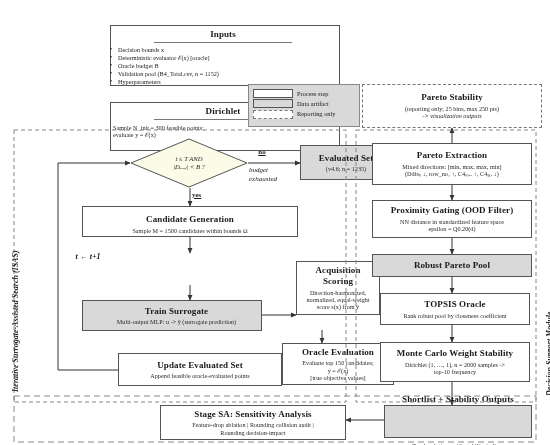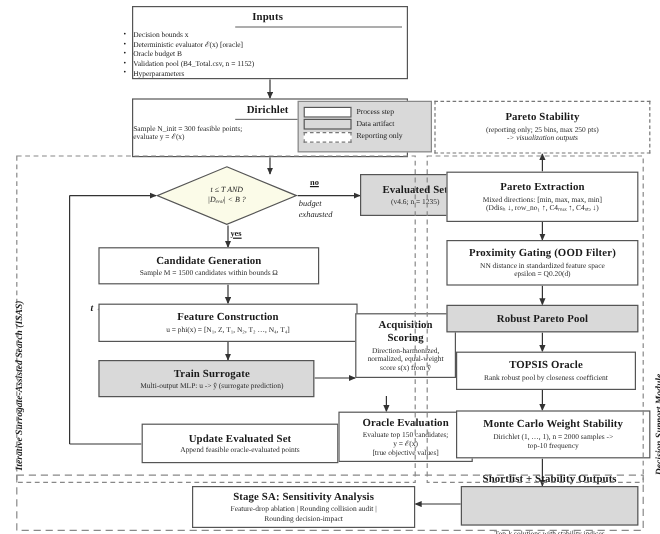--- a/index.html
+++ b/index.html
@@ -10,21 +10,21 @@
   .box{position:absolute;box-sizing:border-box;border:1px solid #555;background:#fff;
        display:flex;flex-direction:column;align-items:center;justify-content:center;
        text-align:center;padding:2px 3px;}
   .box .ttl{font-weight:bold;font-size:9px;line-height:11px;letter-spacing:.1px;}
   .box .sub{font-size:6.2px;line-height:7.4px;margin-top:1.5px;color:#2a2a2a;}
   .hr{width:62%;border-top:1px solid #777;margin:2px 0 2.5px 0;}
 
   .artifact{background:#d9d9d9;border:1px solid #555;}
   .report{background:#fff;border:1px dashed #777;}
 
-  .listbox{align-items:flex-end;justify-content:flex-start;padding:3px 4px 2px 0;}
+  .listbox{align-items:center;justify-content:flex-start;padding:3px 4px 2px 0;margin-top:20px;}
   .listbox .ttl{width:100%;text-align:center;}
   .listbox ul{margin:0;padding:0 0 0 14px;list-style:none;width:100%;}
   .listbox li{font-size:6.2px;line-height:8px;position:relative;text-align:left;}
   .listbox li:before{content:"\2022";position:absolute;left:-8px;top:-0.5px;font-size:6px;}
 
   .diamond{position:absolute;}
   .diamond .shape{position:absolute;left:0;top:0;width:100%;height:100%;}
   .diamond .dtxt{position:absolute;left:0;top:0;width:100%;height:100%;
       display:flex;flex-direction:column;align-items:center;justify-content:center;
       font-size:6.6px;line-height:8.4px;font-style:italic;text-align:center;}
@@ -159,29 +159,25 @@
     <div class="ttl">Evaluated Set</div>
     <div class="sub">(v4.6; n = 1235)</div>
   </div>
 
   <div class="box" style="left:372px;top:143px;width:160px;height:42px;">
     <div class="ttl">Pareto Extraction</div>
     <div class="sub">Mixed directions: [min, max, max, min]</div>
     <div class="sub" style="margin-top:0;">(Ddisₕ ↓, row_no₁ ↑, C4ₘₐₓ ↑, C4ₛₜₔ ↓)</div>
   </div>
 
-  <div class="box" style="left:82px;top:206px;width:184px;height:31px;">
+  <div class="box" style="left:82px;top:206px;width:216px;height:31px;justify-content:flex-end;">
     <div class="ttl">Candidate Generation</div>
     <div class="sub">Sample M = 1500 candidates within bounds Ω</div>
   </div>
 
-  <div class="box" style="left:82px;top:253px;width:216px;height:32px;">
-    <div class="ttl">Feature Construction</div>
-    <div class="sub">u = phi(x) = [N₁, Z, T₁, N₂, T₂ …, N₄, T₄]</div>
-  </div>
 
   <div class="box artifact" style="left:82px;top:300px;width:180px;height:31px;padding-left:12px;">
     <div class="ttl">Train Surrogate</div>
     <div class="sub">Multi-output MLP: u -&gt; ŷ (surrogate prediction)</div>
   </div>
 
   <div class="box" style="left:296px;top:261px;width:84px;height:54px;">
     <div class="ttl">Acquisition</div>
     <div class="ttl">Scoring</div>
     <div class="sub">Direction-harmonized,</div>
@@ -209,21 +205,21 @@
 
   <div class="box artifact" style="left:372px;top:254px;width:160px;height:23px;">
     <div class="ttl">Robust Pareto Pool</div>
   </div>
 
   <div class="box" style="left:380px;top:293px;width:150px;height:32px;">
     <div class="ttl">TOPSIS Oracle</div>
     <div class="sub">Rank robust pool by closeness coefficient</div>
   </div>
 
-  <div class="box" style="left:380px;top:342px;width:162px;height:40px;">
+  <div class="box" style="left:380px;top:342px;width:150px;height:40px;">
     <div class="ttl">Monte Carlo Weight Stability</div>
     <div class="sub">Dirichlet (1, …, 1), n = 2000 samples -&gt;</div>
     <div class="sub" style="margin-top:0;">top-10 frequency</div>
   </div>
 
   <div class="box" style="left:160px;top:405px;width:186px;height:35px;">
     <div class="ttl">Stage SA: Sensitivity Analysis</div>
     <div class="sub">Feature-drop ablation | Rounding collision audit |</div>
     <div class="sub" style="margin-top:0;">Rounding decision-impact</div>
   </div>

